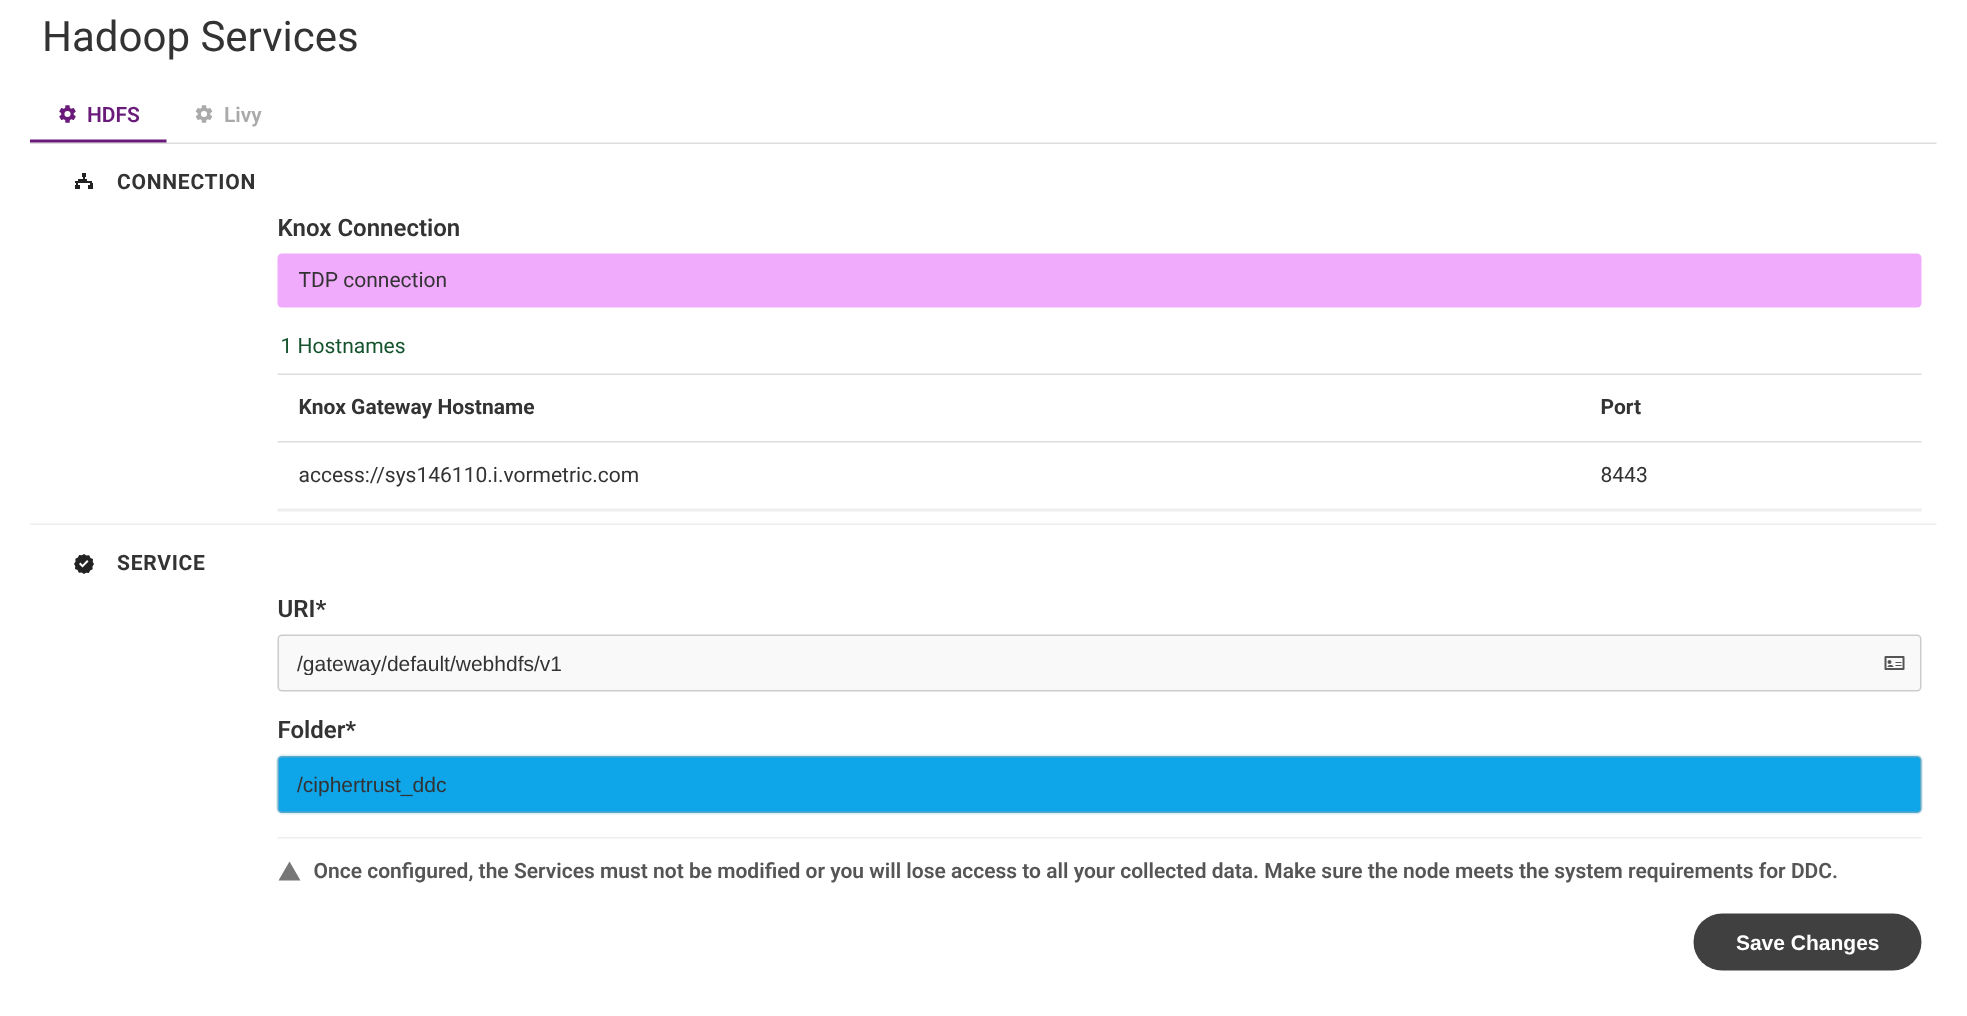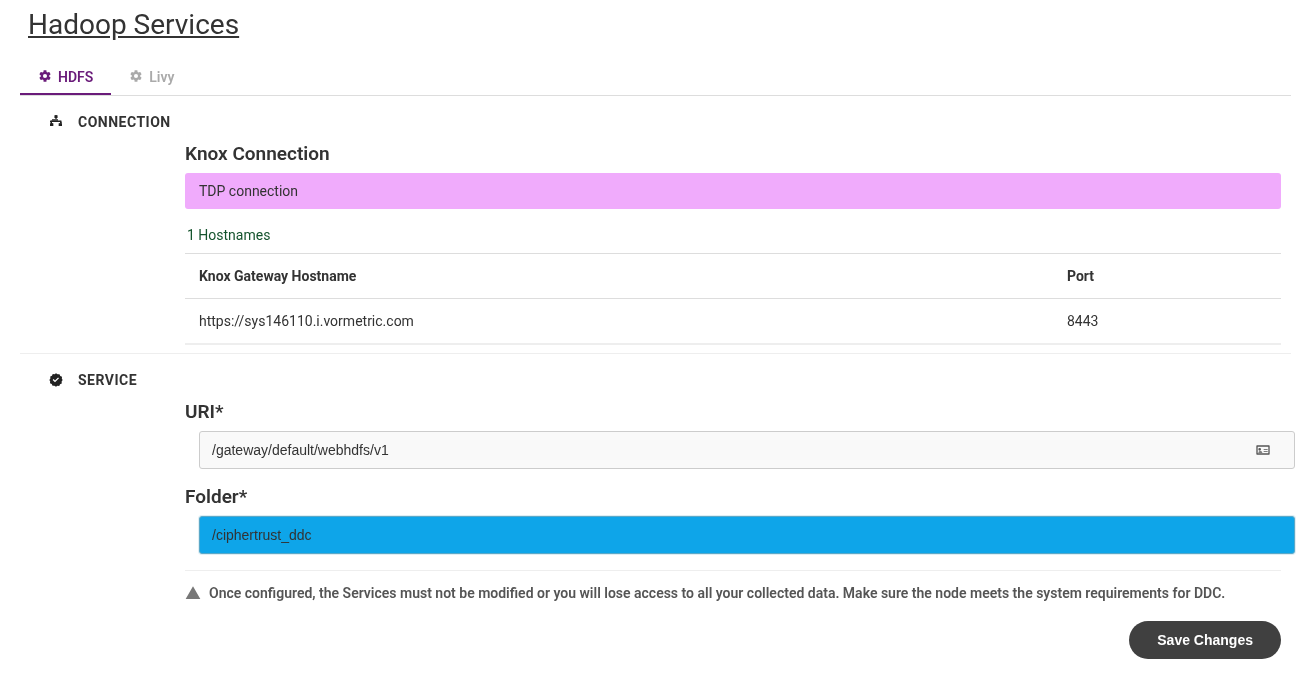--- a/index.html
+++ b/index.html
@@ -1,46 +1,46 @@
 <!DOCTYPE html>
 <html><head>
   <meta charset="utf-8">
   <style>
     * { box-sizing: border-box; margin: 0; padding: 0; }
     body { font-family: -apple-system, BlinkMacSystemFont, "Segoe UI", Roboto, "Helvetica Neue", Arial, sans-serif; color: #333; background: #fff; padding: 0 20px; }
-    .page-title { font-size: 28px; font-weight: 400; color: #333; margin: 8px 0 20px 8px; text-decoration: underline; }
+    .page-title { font-size: 28px; font-weight: 400; color: #333; margin: 8px 0 20px 8px; }
     
     .tabs { display: flex; border-bottom: 1px solid #ddd; gap: 0; }
     .tab { display: flex; align-items: flex-start; gap: 6px; padding: 8px 18px; font-size: 14px; font-weight: 600; cursor: pointer; color: #aaa; border-bottom: 2px solid transparent; }
     .tab.active { color: #6a1b7a; border-bottom: 2px solid #6a1b7a; }
     .tab .icon { width: 14px; height: 14px; display: inline-flex; }
     .tab.active .icon svg { fill: #6a1b7a; }
     .tab .icon svg { fill: #aaa; }
 
     .section-header { display: flex; align-items: center; gap: 14px; padding: 18px 0 12px 28px; text-align: center; }
     .section-header .icon { width: 16px; height: 16px; display: inline-flex; }
     .section-header .icon svg { fill: #222; }
     .section-header .title { font-size: 14px; font-weight: 700; letter-spacing: 0.5px; color: #333; text-transform: uppercase; }
 
     .form-area { margin-left: 165px; margin-right: 10px; }
-    .label { font-size: 19px; font-weight: 600; color: #333; margin-bottom: 8px; display: block; }
+    .label { font-size: 16px; font-weight: 600; color: #333; margin-bottom: 8px; display: block; }
     .readonly-box { background: #f0abfc; border-radius: 3px; padding: 10px 14px; font-size: 14px; color: #333; margin-bottom: 14px; }
     .subtle { font-size: 14px; color: #14532d; padding: 4px 2px 10px 2px; }
 
     .table-wrap { border-top: 1px solid #ddd; border-bottom: 1px solid #eee; margin-bottom: 8px; }
     .thead-row, .tbody-row { display: flex; padding: 14px 14px; font-size: 14px; }
     .thead-row { font-weight: 700; border-bottom: 1px solid #ddd; }
     .tbody-row { border-bottom: 1px solid #eee; color: #333; }
     .col-host { flex: 1 1 auto; }
     .col-port { width: 200px; flex: 0 0 auto; }
 
     hr.sep { border: none; border-top: 1px solid #eee; margin: 8px 0 0 0; }
 
     .input-wrap { position: relative; margin-bottom: 16px; }
-    .text-input { width: 100%; padding: 10px 38px 10px 12px; font-size: 14px; border: 1px solid #ccc; border-radius: 3px; background: #f9f9f9; color: #333; margin-left: 14px; }
+    .text-input { width: 100%; padding: 10px 38px 10px 12px; font-size: 14px; border: 1px solid #ccc; border-radius: 3px; background: #f9f9f9; color: #333; }
     .text-input.focused { border: 1px solid #5aa8c8; box-shadow: 0 0 0 1px rgba(90,168,200,0.2); background: #0ea5e9; }
     .suffix-icon { position: absolute; right: 10px; top: 50%; transform: translateY(-50%); width: 16px; height: 16px; display: inline-flex; }
     .suffix-icon svg { fill: #555; }
 
     .warning-row { display: flex; align-items: center; gap: 8px; padding: 14px 0; color: #555; font-size: 14px; font-weight: 600; border-top: 1px solid #eee; }
     .warning-row .icon { width: 16px; height: 16px; display: inline-flex; }
     .warning-row .icon svg { fill: #777; }
 
     .actions { display: flex; justify-content: flex-end; padding: 6px 0 20px 0; }
     .btn-primary { background: #404040; color: #fff; border: none; border-radius: 22px; padding: 11px 28px; font-size: 14px; font-weight: 600; cursor: pointer; }
@@ -89,21 +89,21 @@
   <label class="label">Knox Connection</label>
   <div class="readonly-box">TDP connection</div>
   <div class="subtle">1 Hostnames</div>
 
   <div class="table-wrap">
     <div class="thead-row">
       <div class="col-host">Knox Gateway Hostname</div>
       <div class="col-port">Port</div>
     </div>
     <div class="tbody-row">
-      <div class="col-host">https://sys146110.i.vormetric.com</div>
+      <div class="col-host">access://sys146110.i.vormetric.com</div>
       <div class="col-port">8443</div>
     </div>
   </div>
 </div>
 
 <hr class="sep">
 
 <div class="section-header">
   <span class="icon">
     <svg viewBox="0 0 24 24">

